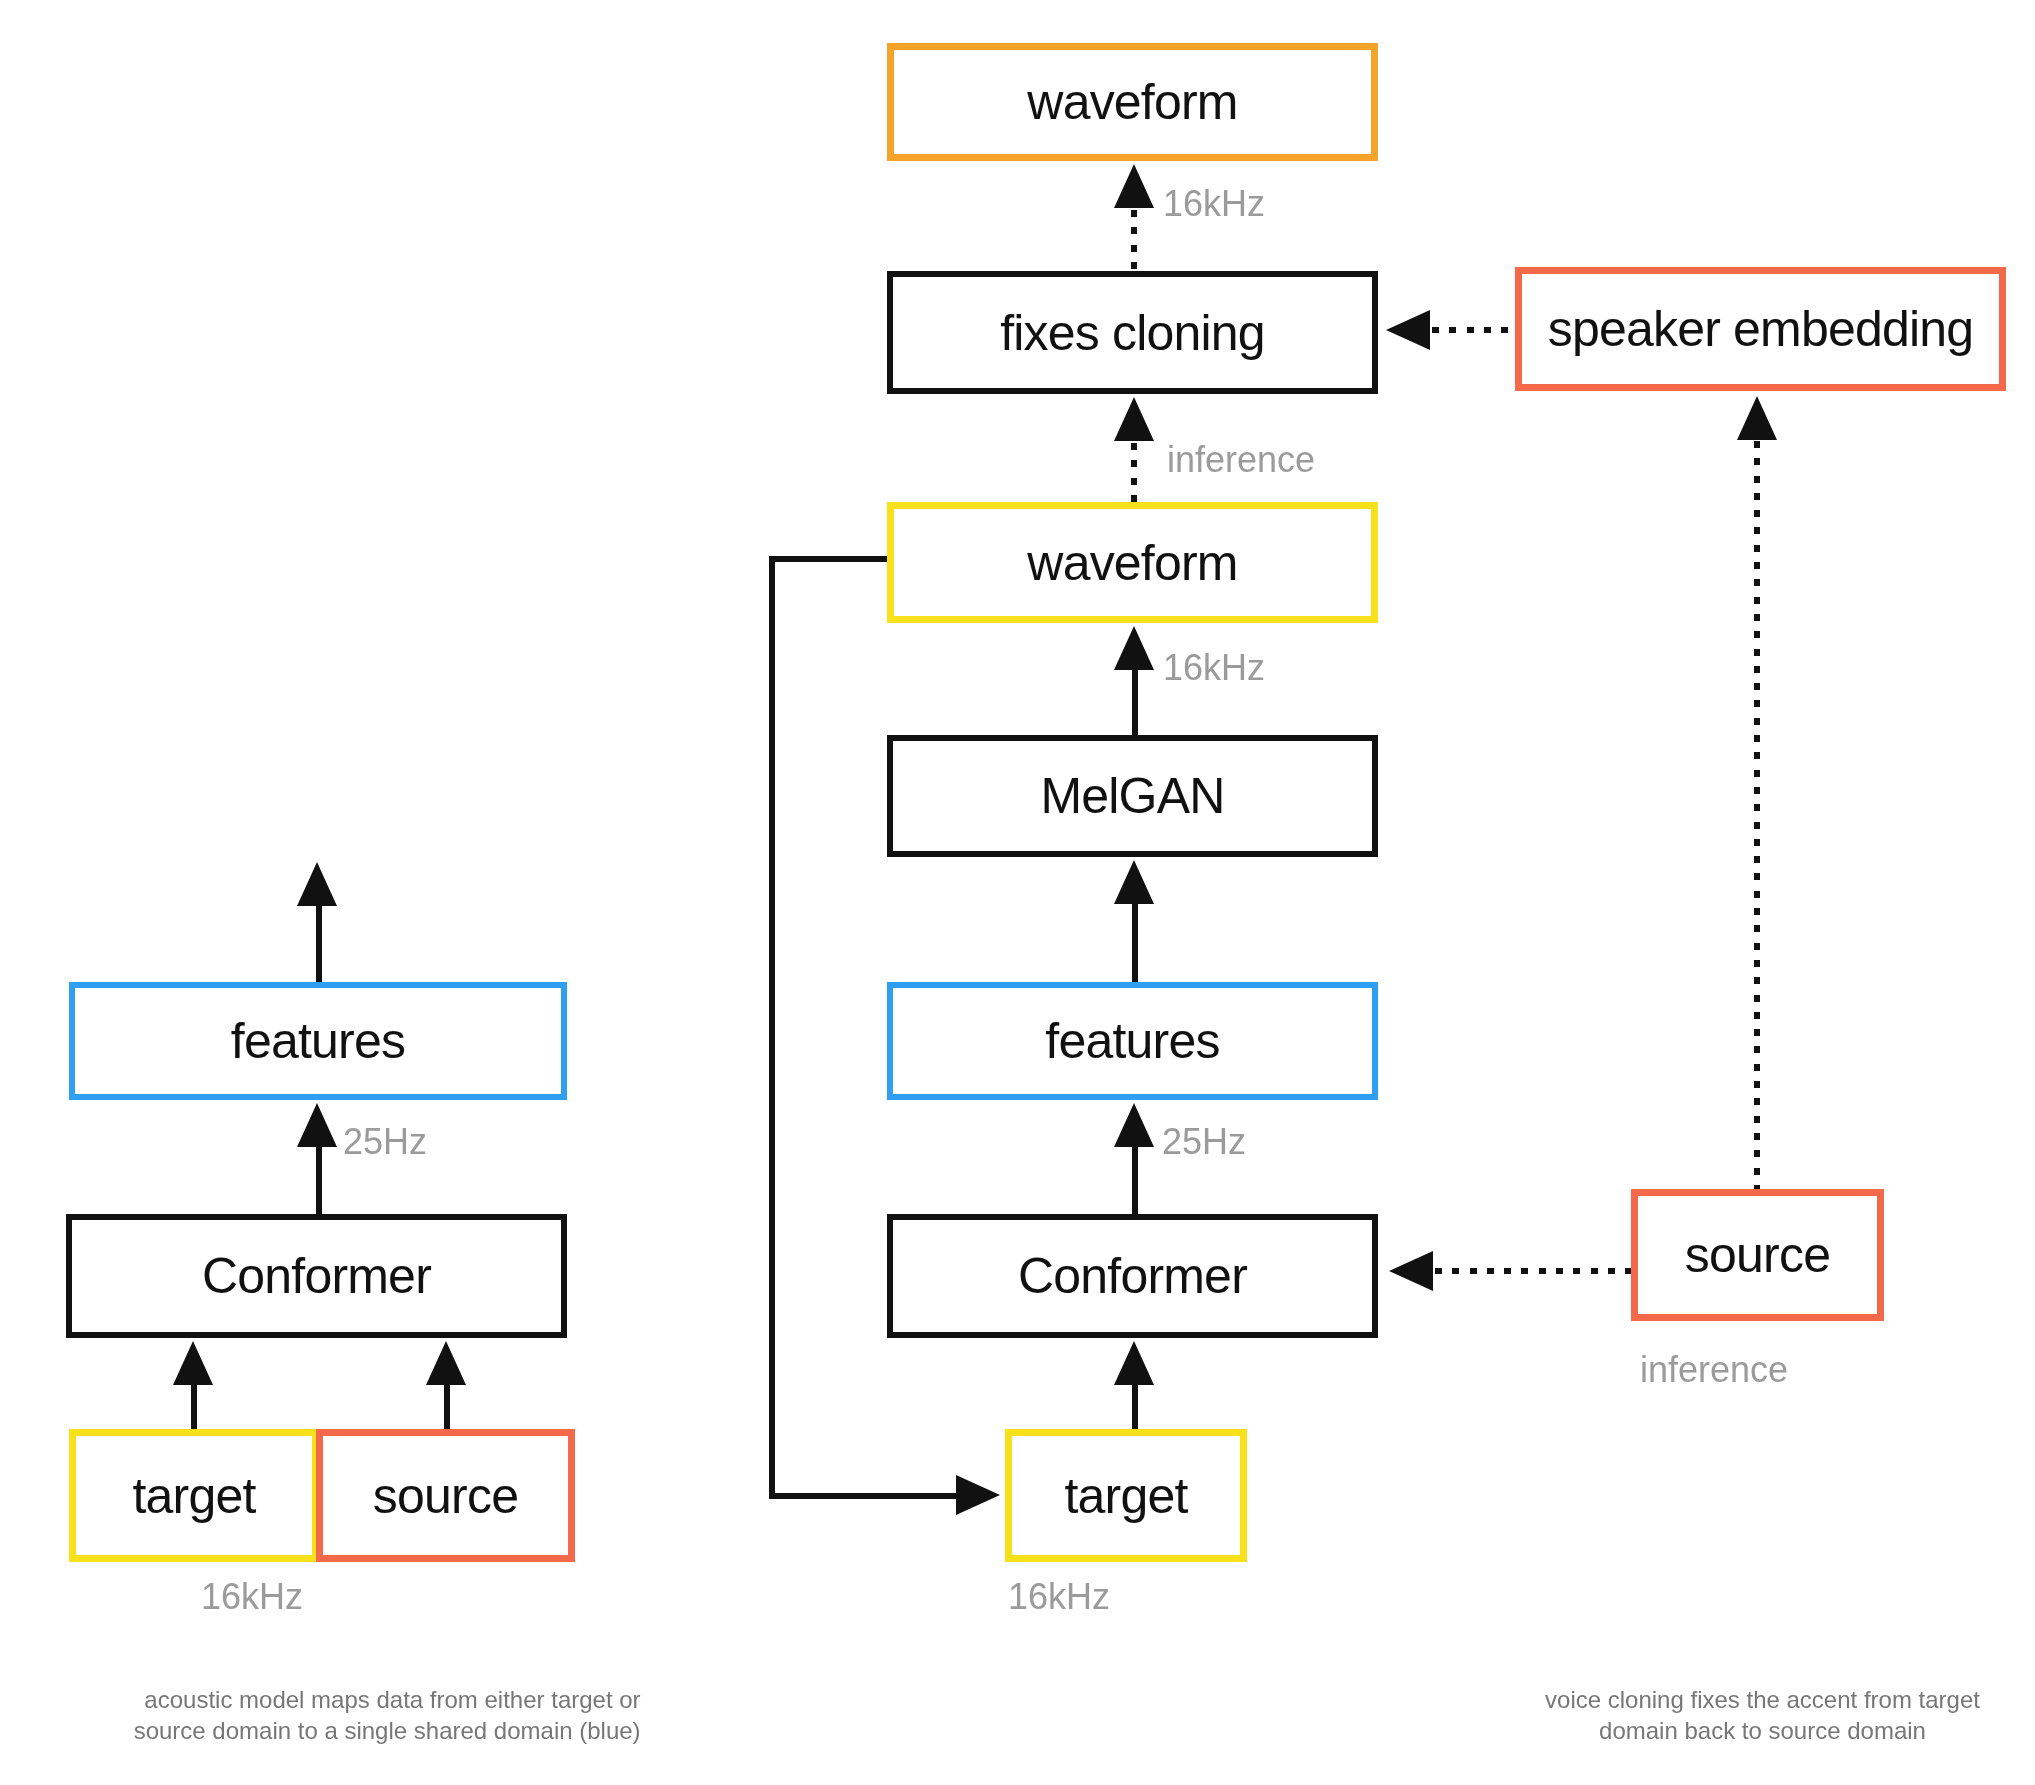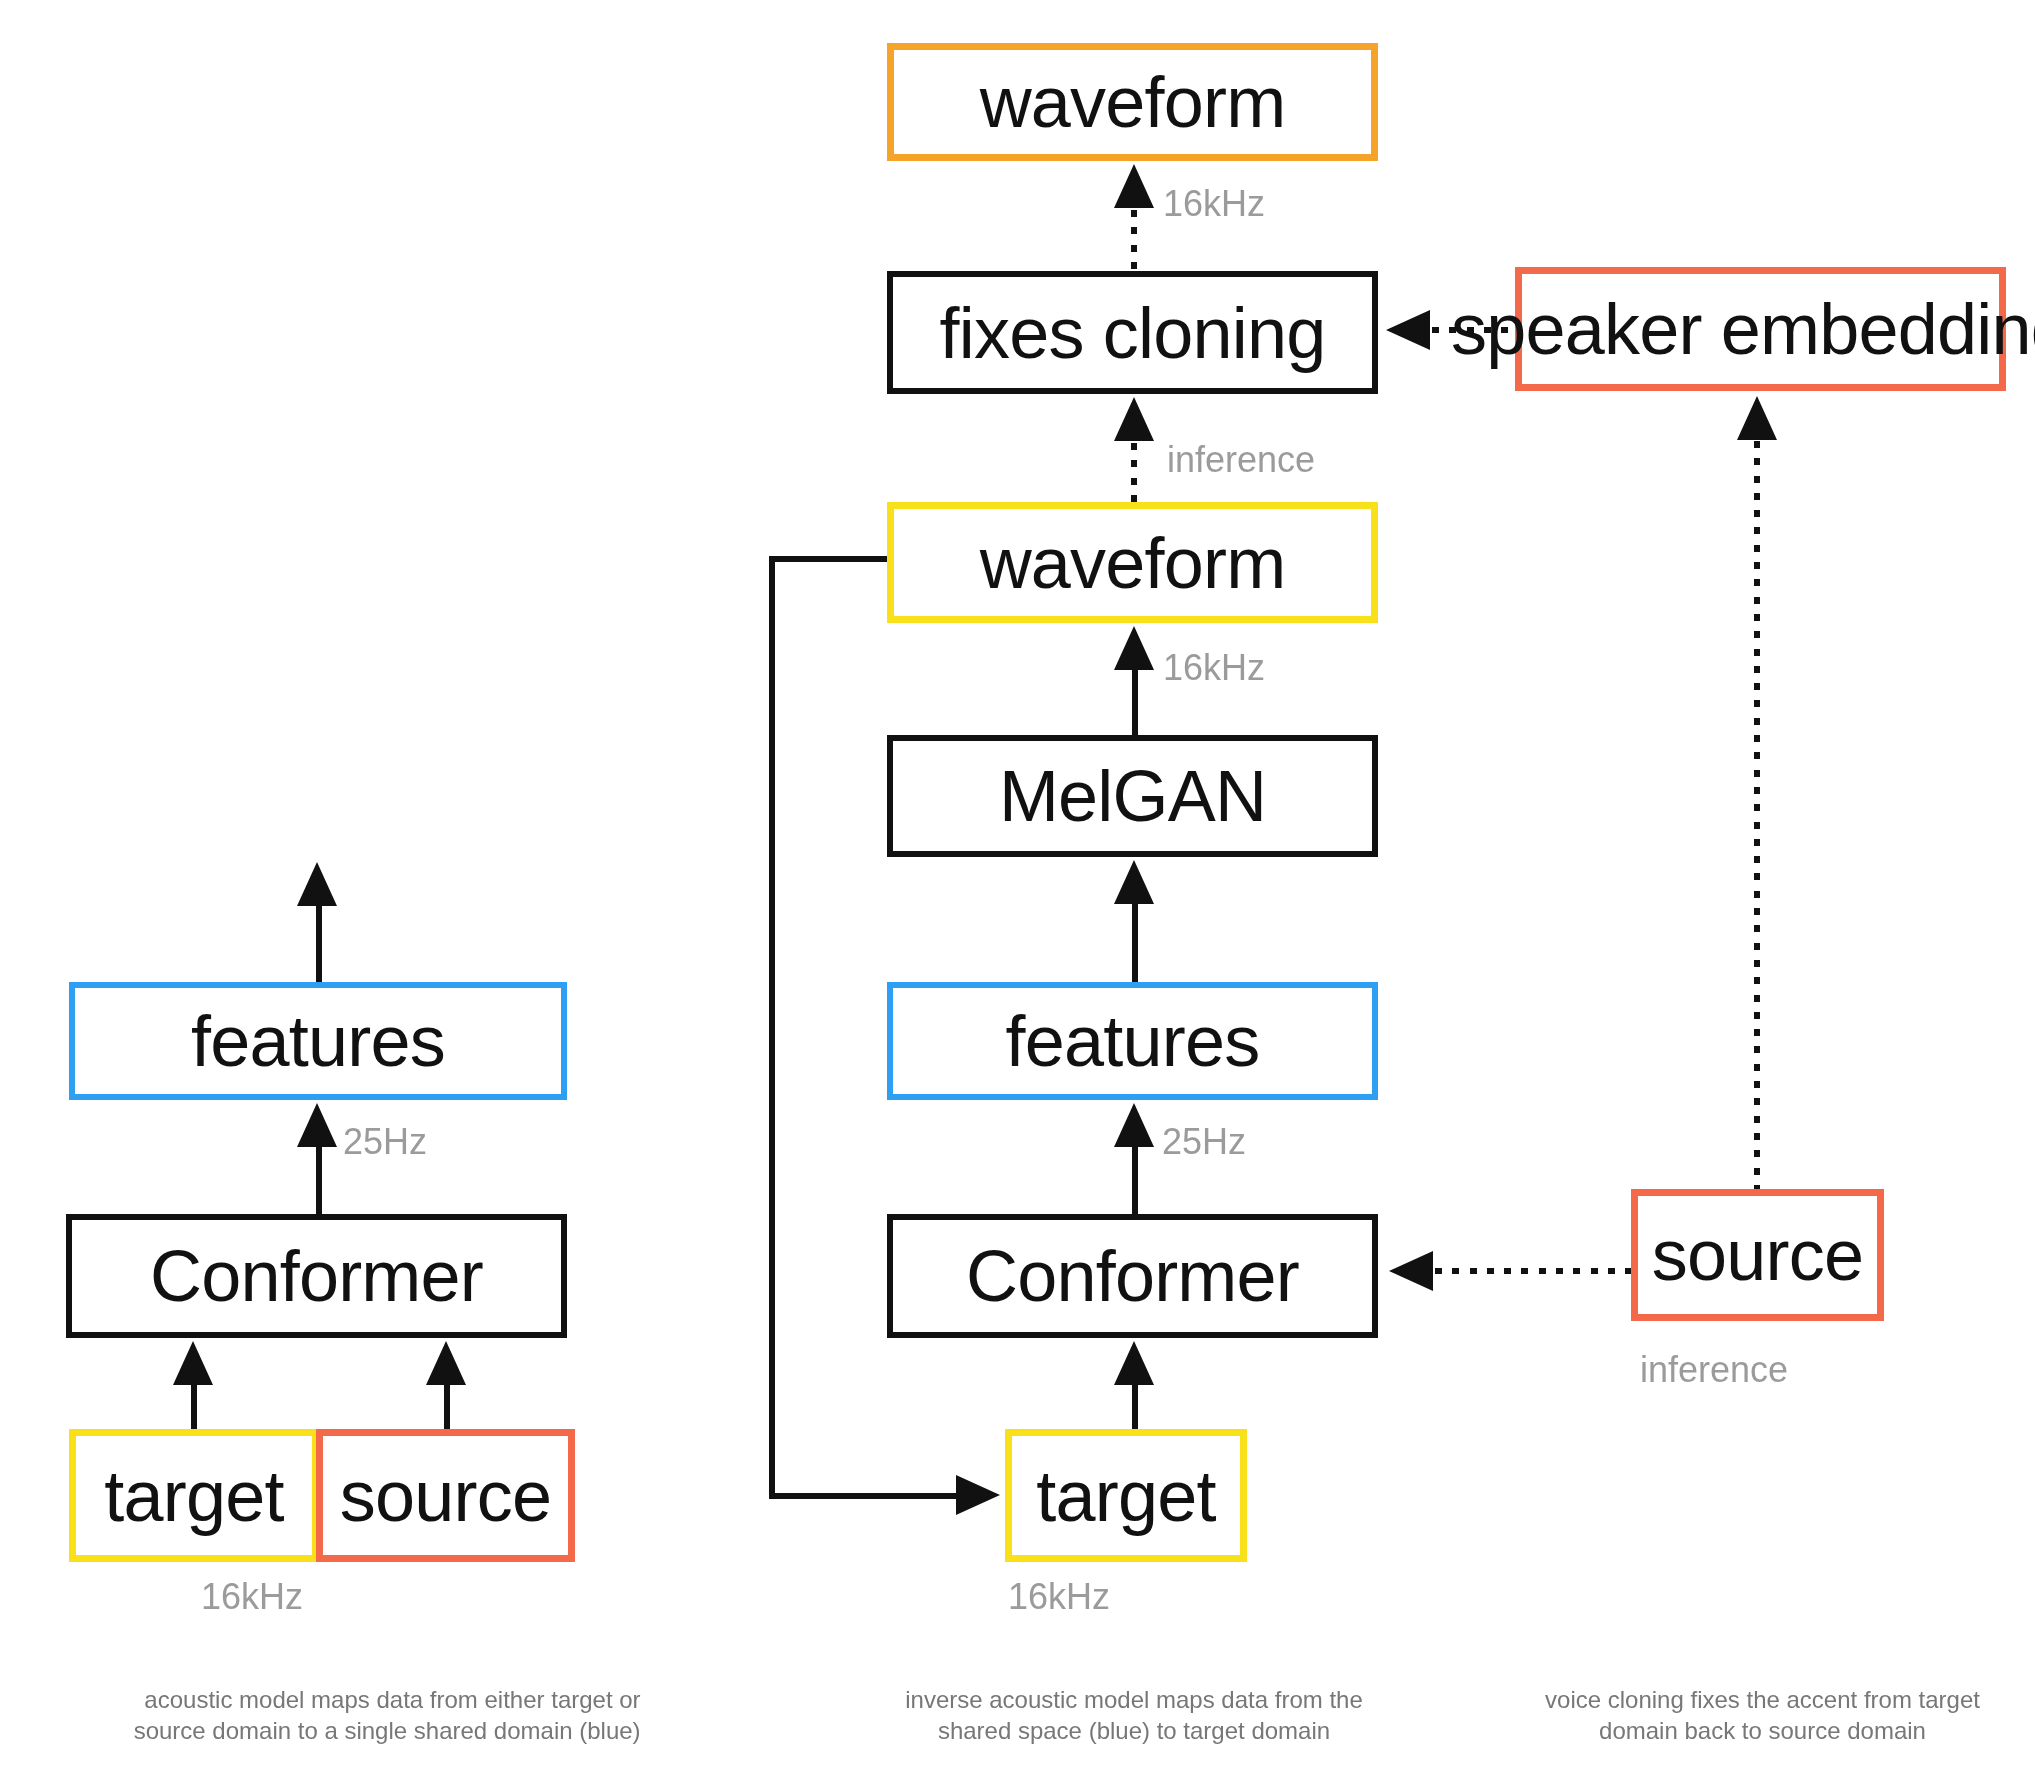--- a/index.html
+++ b/index.html
@@ -11,21 +11,21 @@
     overflow:hidden;
   }
   .box{
     position:absolute;
     box-sizing:border-box;
     background:#ffffff;
     display:flex;align-items:center;justify-content:center;
     border:6.3px solid #111111;
   }
   .box .lbl{
-    font-size:72px;color:#111111;white-space:nowrap;line-height:1;
+    font-size:50px;color:#111111;white-space:nowrap;line-height:1;
     letter-spacing:-0.8px;
   }
   .border-orange{border-color:#F5A329;border-width:7px;}
   .border-yellow{border-color:#F8E01A;border-width:7px;}
   .border-blue{border-color:#2E9FF3;border-width:6.3px;}
   .border-red{border-color:#F5694B;border-width:7px;}
   .border-dark{border-color:#333333;border-width:6.3px;}
   .pill{border-radius:61px;}
   .pill .lbl{color:#333333;}
   .small-lbl{font-size:55px;letter-spacing:-0.8px;}
@@ -145,24 +145,20 @@
   <div class="vline" style="left:769px;top:556px;height:937px;"></div>
   <div class="hline" style="left:769px;top:1493px;width:188px;"></div>
   <div class="ah ah-right" style="left:956px;top:1475px;"></div>
 
   <div class="ratelbl" style="left:1163px;top:186px;">16kHz</div>
   <div class="ratelbl" style="left:1167px;top:442px;">inference</div>
   <div class="ratelbl" style="left:1163px;top:650px;">16kHz</div>
   <div class="ratelbl" style="left:1162px;top:1124px;">25Hz</div>
   <div class="ratelbl" style="left:1008px;top:1579px;">16kHz</div>
 
-  <div class="caption" style="left:820px;top:1684px;width:628px;">
-    <div>inverse acoustic model maps data from the</div>
-    <div>shared space (blue) to target domain</div>
-  </div>
 
   <div class="box border-red" style="left:1515px;top:267px;width:491px;height:124px;">
     <span class="lbl small-lbl">speaker embedding</span>
   </div>
 
   <div class="box border-red" style="left:1631px;top:1189px;width:253px;height:132px;">
     <span class="lbl">source</span>
   </div>
 
   <div class="ah ah-left" style="left:1386px;top:310px;"></div>

